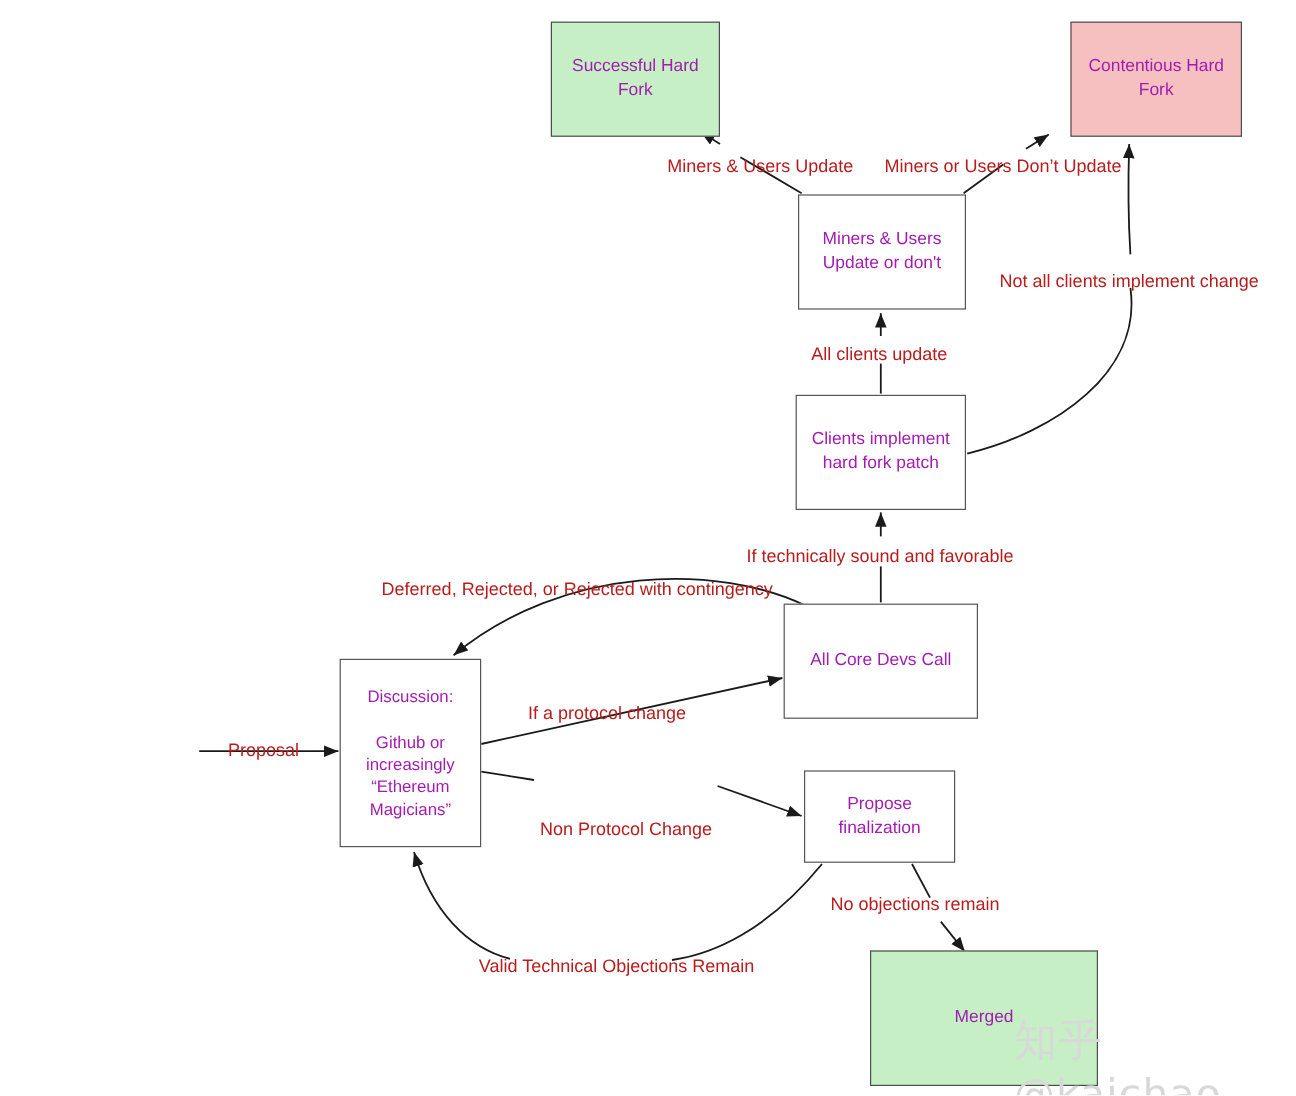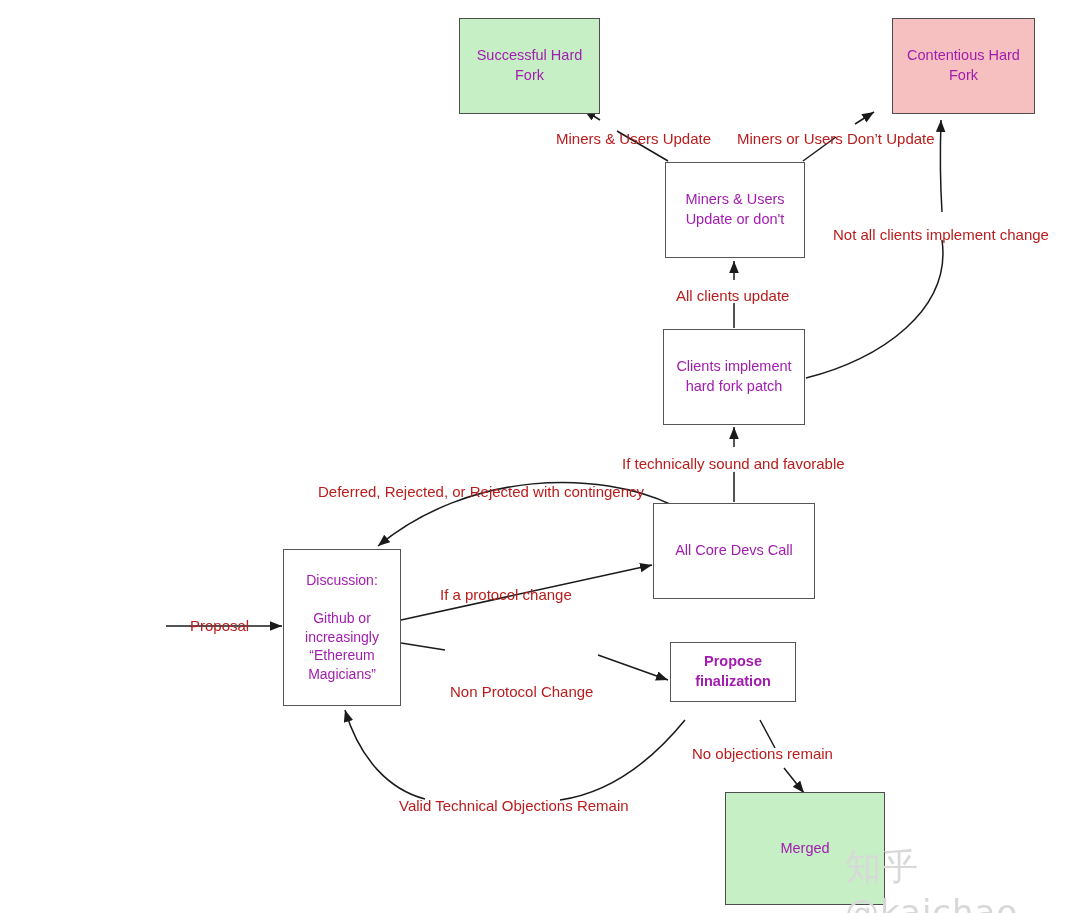--- a/index.html
+++ b/index.html
@@ -150,26 +150,26 @@
   <div class="node plain" style="left:283px; top:549px; width:118px; height:157px; background:#ffffff; font-size:14px;">
     <span class="node-label">Discussion:
 
 Github or
 increasingly
 “Ethereum
 Magicians”</span>
   </div>
 
 
-  <div class="node plain" style="left:670px; top:642px; width:126px; height:60px; background:#ffffff;font-weight:bold;">
+  <div class="node plain" style="left:670px; top:642px; width:126px; height:77px; background:#ffffff;">
     <span class="node-label">Propose
 finalization</span>
   </div>
 
-  <div class="node" style="left:725px; top:792px; width:160px; height:113px; background:#c6efc6;align-items:center;">
+  <div class="node" style="left:725px; top:792px; width:190px; height:113px; background:#c6efc6;align-items:center;">
     <span class="node-label">Merged</span>
   </div>
 
   <div class="edge-label" style="left:556px; top:130px;">Miners &amp; Users Update</div>
 
   <div class="edge-label" style="left:737px; top:130px;">Miners or Users Don’t Update</div>
 
   <div class="edge-label" style="left:833px; top:226px;">Not all clients implement change</div>
 
   <div class="edge-label" style="left:676px; top:287px;">All clients update</div>

